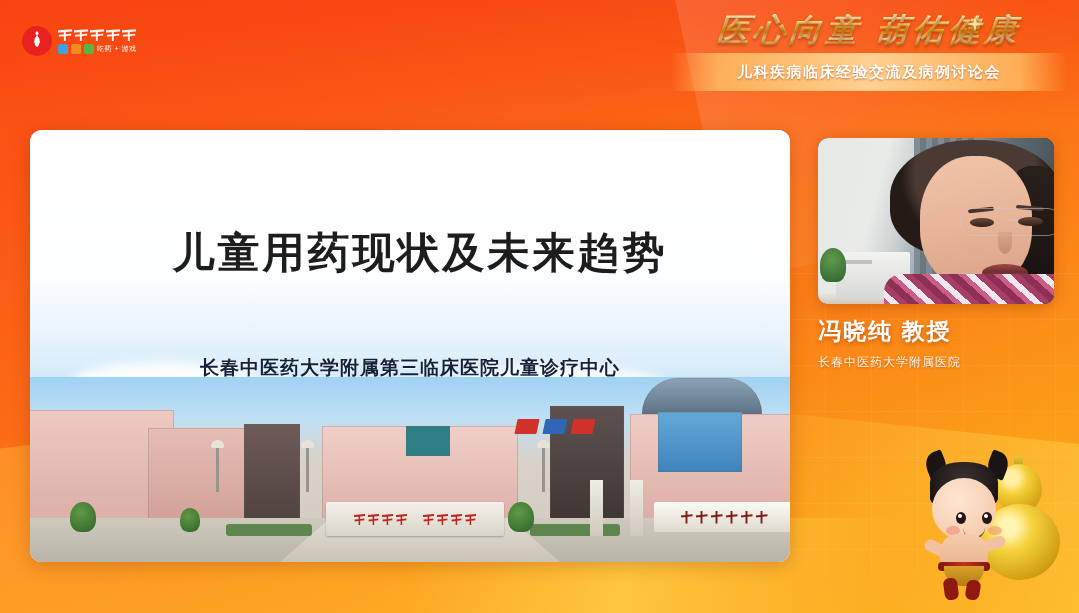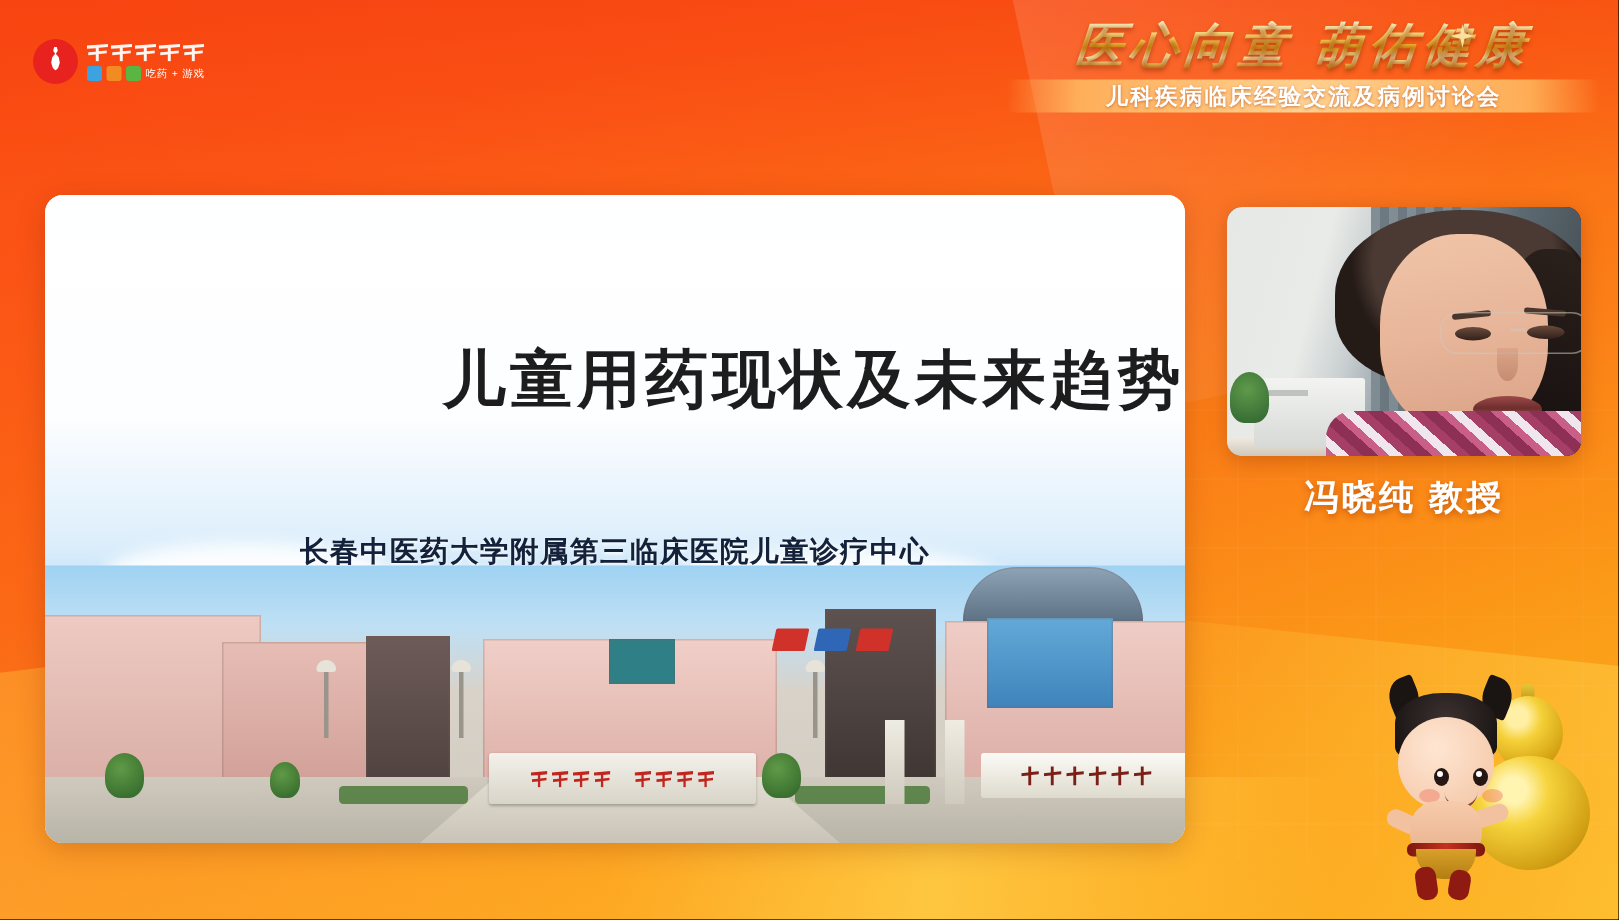--- a/index.html
+++ b/index.html
@@ -73,40 +73,40 @@
   #banner { position:absolute; right:0; top:14px; width:420px; text-align:center; }
   #banner-title {
     font-size:32px; font-weight:700; letter-spacing:4px; line-height:1;
     font-family:"DejaVu Serif","Liberation Serif",serif;
     background:linear-gradient(180deg,#fff6cf 0%,#ffe07a 28%,#e8a318 56%,#fff1b4 76%,#d98c12 100%);
     -webkit-background-clip:text; background-clip:text; color:transparent;
     text-shadow:0 2px 3px rgba(120,40,0,.45);
     font-style:italic; transform:skewX(-5deg);
   }
   #banner-sparkle { position:absolute; right:96px; top:2px; width:16px; height:16px; opacity:.9; }
-  #banner-rule { margin:7px auto 0; width:396px; height:22px;
+  #banner-rule { margin:7px auto 0; width:396px; height:38px;
      background:linear-gradient(90deg,rgba(255,255,255,0) 0%,rgba(255,186,96,.85) 12%,rgba(255,214,150,.95) 50%,rgba(255,186,96,.85) 88%,rgba(255,255,255,0) 100%);
      border-radius:3px; display:flex; align-items:center; justify-content:center; }
   #banner-subtitle { font-size:15px; font-weight:700; color:#ffffff; letter-spacing:1.5px;
      text-shadow:0 1px 2px rgba(160,50,0,.55); white-space:nowrap; }
 
   
   #slide { position:absolute; left:30px; top:130px; width:760px; height:432px;
      background:#ffffff; border-radius:12px; overflow:hidden;
      box-shadow:0 4px 18px rgba(120,35,0,.25); }
   #slide-sky { position:absolute; inset:0;
      background:linear-gradient(180deg,#ffffff 0%,#fdfeff 34%,#dceefb 54%,#a9d6f4 68%,#7cc0ee 78%,#cfe6f7 88%,#eaf4fb 100%); }
   .cloud { position:absolute; background:#fff; border-radius:50%; filter:blur(5px); opacity:.9; }
   #cl1 { left:40px; top:232px; width:190px; height:40px; }
   #cl2 { left:150px; top:250px; width:240px; height:34px; }
   #cl3 { left:420px; top:236px; width:220px; height:42px; }
   #cl4 { left:600px; top:254px; width:180px; height:32px; }
   #cl5 { left:250px; top:300px; width:300px; height:30px; opacity:.7; }
 
-  #slide-title { position:absolute; left:4px; right:0; top:95px; text-align:right;
+  #slide-title { position:absolute; left:4px; right:0; top:95px; text-align:center;
      font-size:42px; font-weight:700; color:#1d1d1d; letter-spacing:3px;
      font-family:"DejaVu Sans",sans-serif;padding-left:16px; }
 
   #slide-subtitle { position:absolute; left:0; right:0; top:222px; text-align:center;
      color:#14213a; font-weight:700; font-family:"DejaVu Sans",sans-serif;
      text-shadow:0 1px 2px rgba(255,255,255,.85); }
   #slide-subtitle .l1 { font-size:19px; letter-spacing:1px; }
   #slide-subtitle .l2 { font-size:19px; letter-spacing:1px; margin-top:3px; }
   #slide-subtitle .l3 { font-size:19px; letter-spacing:1px; margin-top:3px; }
   #slide-subtitle .l4 { font-size:20px; letter-spacing:1px; margin-top:4px;
@@ -199,21 +199,21 @@
   #sp-nose { position:absolute; left:78px; top:76px; width:14px; height:22px; border-radius:0 0 50% 50%;
      background:linear-gradient(180deg,rgba(190,130,100,.25),rgba(170,110,85,.5)); }
   #sp-mouth { position:absolute; left:62px; top:108px; width:46px; height:18px; border-radius:50%;
      background:linear-gradient(180deg,#9c4a48 0%,#6e2e2e 45%,#b25f59 100%); }
   #sp-neck { position:absolute; left:56px; top:138px; width:60px; height:32px;
      background:linear-gradient(180deg,#dfa98c,#c9907a); }
   #sp-top { position:absolute; left:-6px; bottom:-4px; width:190px; height:40px;
      background:repeating-linear-gradient(42deg,#8e2f56 0 7px,#c95f86 7px 12px,#f0e7ee 12px 18px,#a63f66 18px 24px); border-radius:18px 18px 0 0; }
 
   
-  #credit { position:absolute; left:818px; top:316px; width:236px; text-align:center; }
+  #credit { position:absolute; left:818px; top:316px; width:236px; text-align:left; }
   #credit-name { font-size:23px; font-weight:700; color:#ffffff; letter-spacing:2px;
      text-shadow:0 2px 4px rgba(150,45,0,.5); }
   #credit-affil { margin-top:7px; font-size:12px; color:rgba(255,255,255,.92); letter-spacing:1px;
      text-shadow:0 1px 2px rgba(150,45,0,.45); }
 
   
   #mascot { position:absolute; left:920px; top:440px; width:150px; height:160px; }
   #gourd { position:absolute; left:52px; top:16px; width:92px; height:128px; }
   #gourd-top { position:absolute; left:24px; top:8px; width:46px; height:50px; border-radius:50%;
      background:radial-gradient(circle at 34% 28%,#fff0a6 0 14%,#f5d038 34%,#d3a113 74%,#b2820c 100%); }
@@ -396,20 +396,21 @@
         <div id="sp-nose"></div>
         <div id="sp-mouth"></div>
       </div>
       <div id="sp-neck"></div>
       <div id="sp-top"></div>
     </div>
   </div>
 
   <div id="credit">
     <div id="credit-name">冯晓纯 教授</div>
+    <div id="credit-affil">长春中医药大学附属医院</div>
   </div>
 
   <div id="mascot">
     <div id="gourd">
       <div id="gourd-stem"></div>
       <div id="gourd-top"></div>
       <div id="gourd-bot"></div>
     </div>
     <div id="boy">
       <div id="boy-tuft-l"></div>

